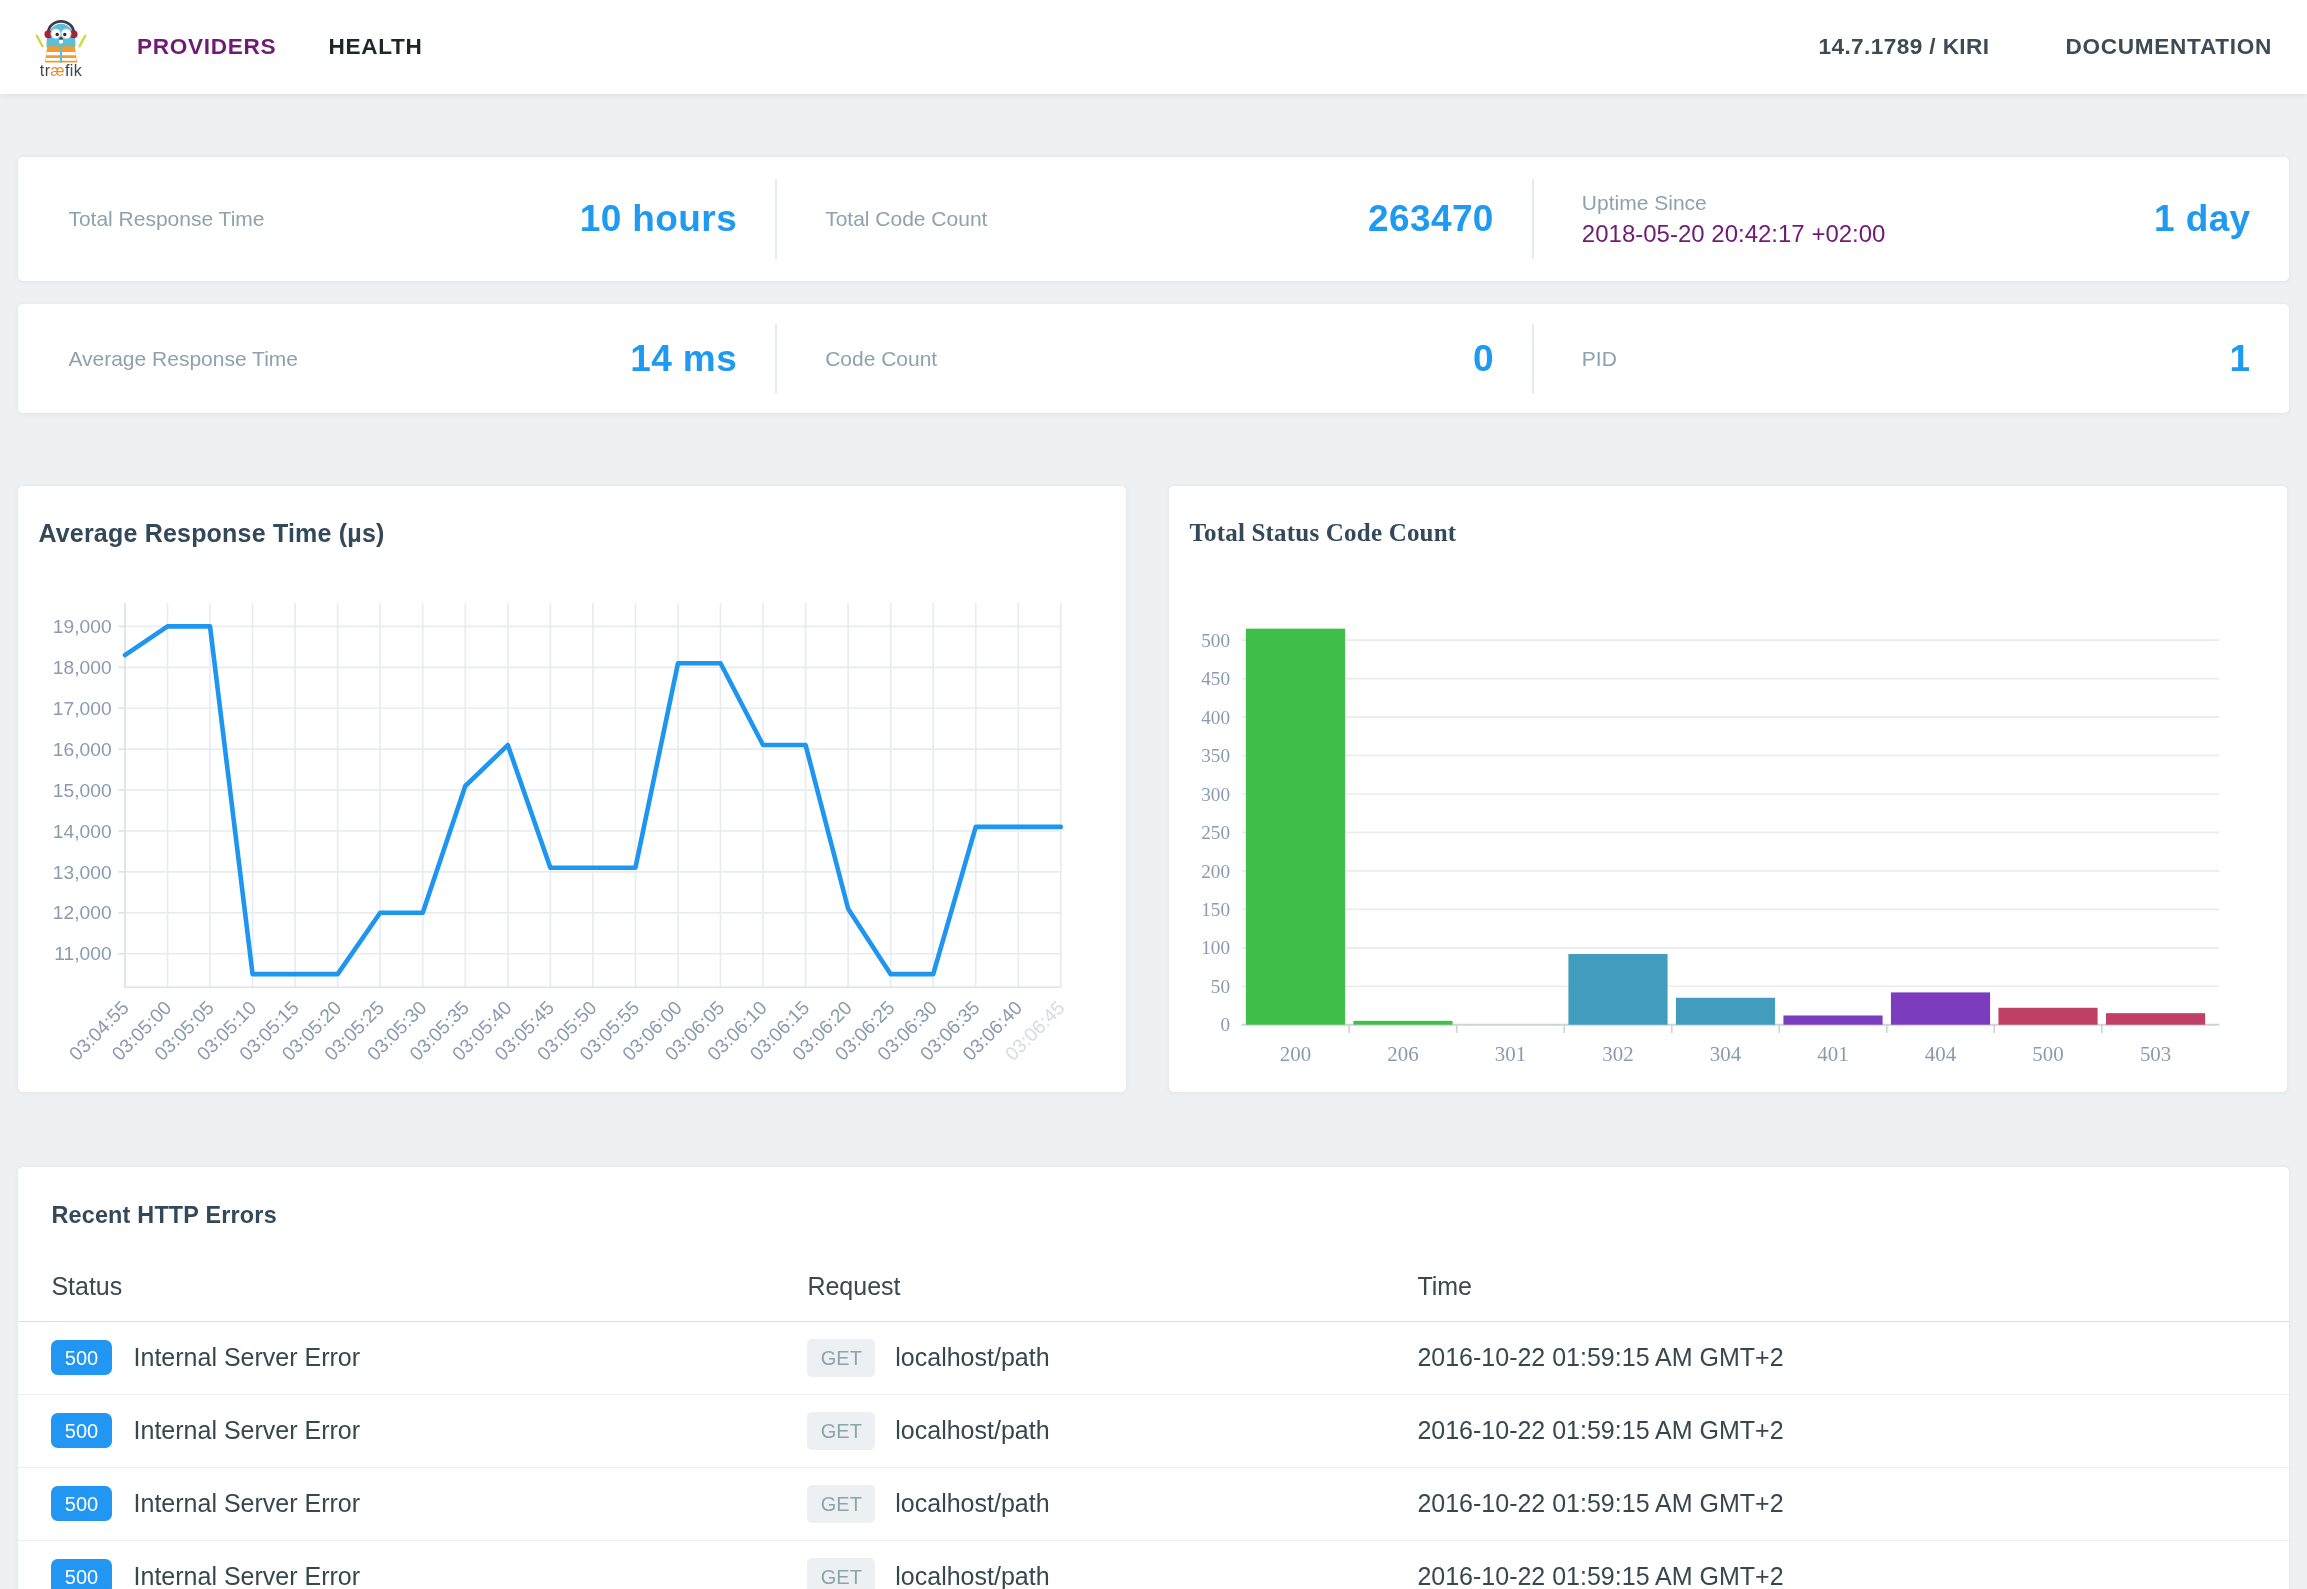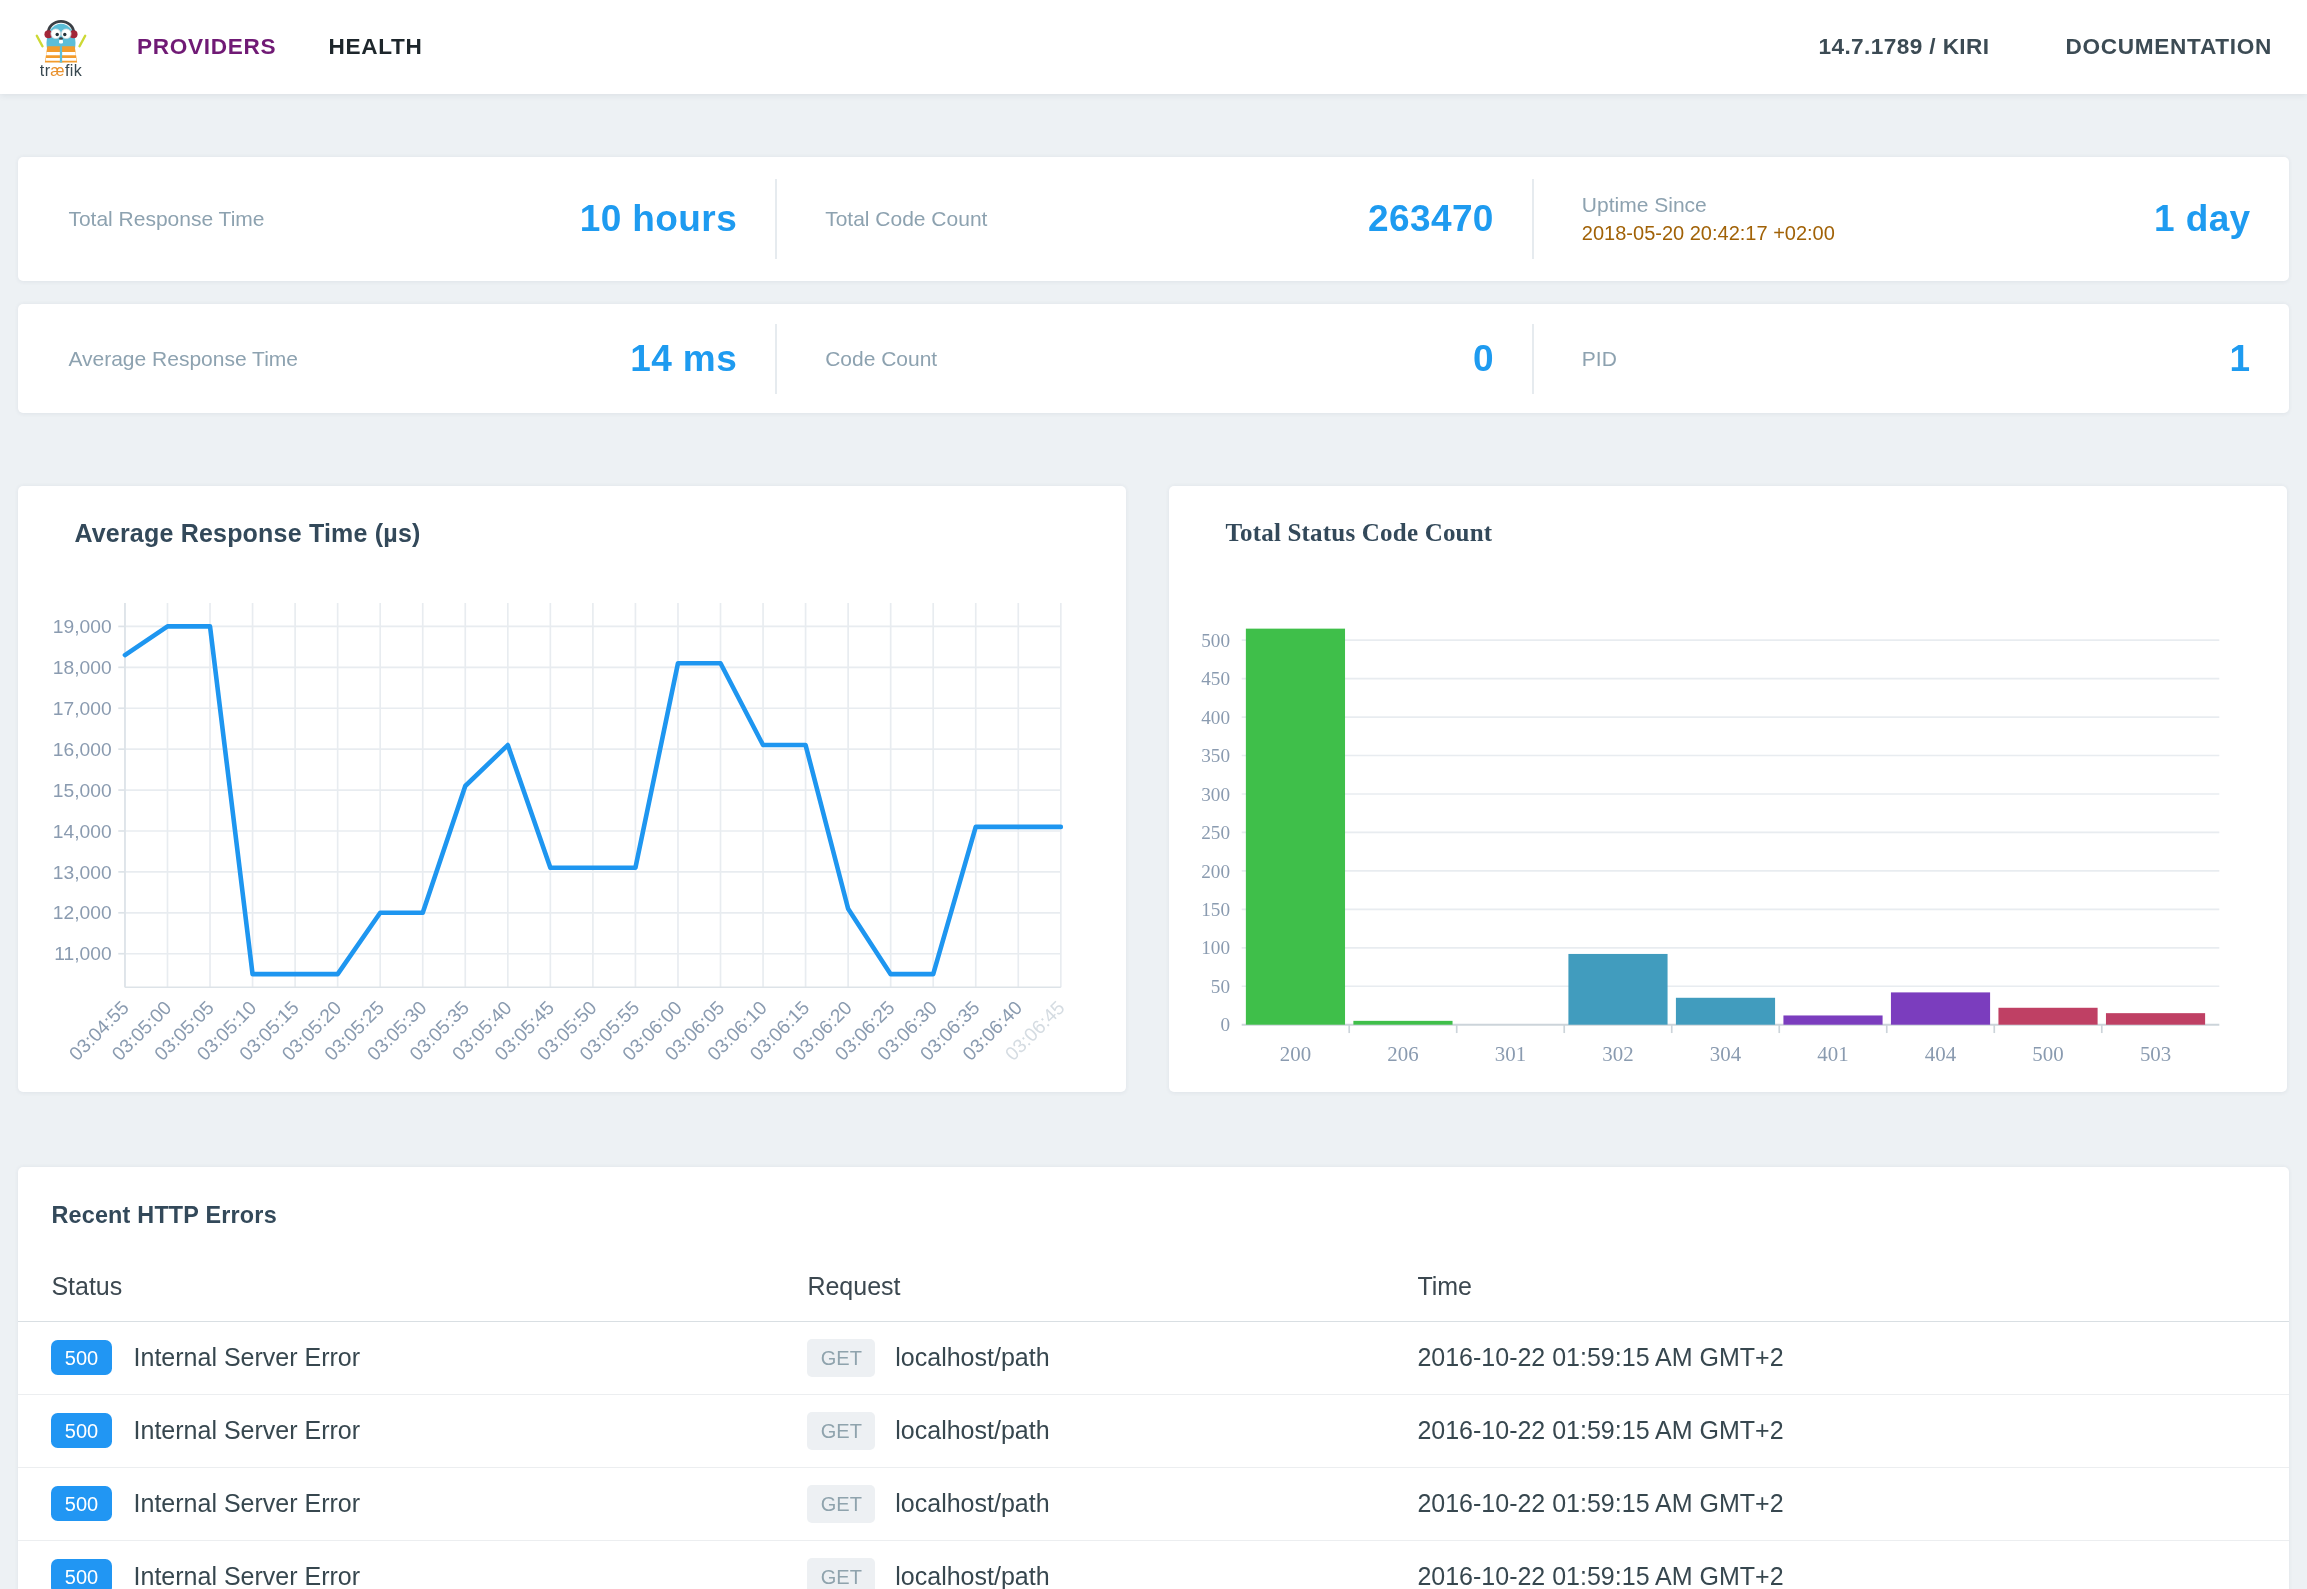--- a/index.html
+++ b/index.html
@@ -49,29 +49,29 @@
   .stat{
     flex:1;display:flex;align-items:center;
     padding:0 38px 0 50px;box-sizing:border-box;position:relative;
   }
   .stat + .stat::before{
     content:"";position:absolute;left:0;top:18%;height:64%;
     width:1.7px;background:#e6ebef;
   }
   .stat-labels{display:flex;flex-direction:column;gap:5px;}
   .stat-label{font-size:21px;color:#8da2b0;}
-  .stat-sublabel{font-size:20px;color:#a16207;}
+  .stat-sublabel{font-size:24px;color:#701a75;}
   .stat-value{margin-left:auto;font-size:37px;font-weight:bold;color:#1e9bf0;letter-spacing:0.4px;}
 
   
   .charts-row{margin:73px 18.4px 0 18.4px;display:flex;gap:43px;height:606px;}
   .chart-card{box-sizing:border-box;padding:33px 0 0 0;}
   .chart-card.left{width:1108px;}
   .chart-card.right{width:1118px;font-family:Liberation Serif, serif;}
-  .chart-title{font-size:25px;font-weight:bold;color:#33495a;padding-left:56px;letter-spacing:0.2px;}
+  .chart-title{font-size:25px;font-weight:bold;color:#33495a;padding-left:20px;letter-spacing:0.2px;}
   .chart-svg{display:block;margin-top:12.5px;}
 
   
   .errors-card{margin:75px 18.4px 0 18.4px;height:468px;box-sizing:border-box;padding:35px 0 0 0;}
   .errors-title{font-size:23.4px;font-weight:bold;color:#33495a;padding-left:33px;letter-spacing:0.2px;}
   .etable{margin-top:23.4px;}
   .erow{
     display:grid;grid-template-columns:756px 610px auto;
     align-items:center;box-sizing:border-box;padding:0 0 0 33px;
   }

